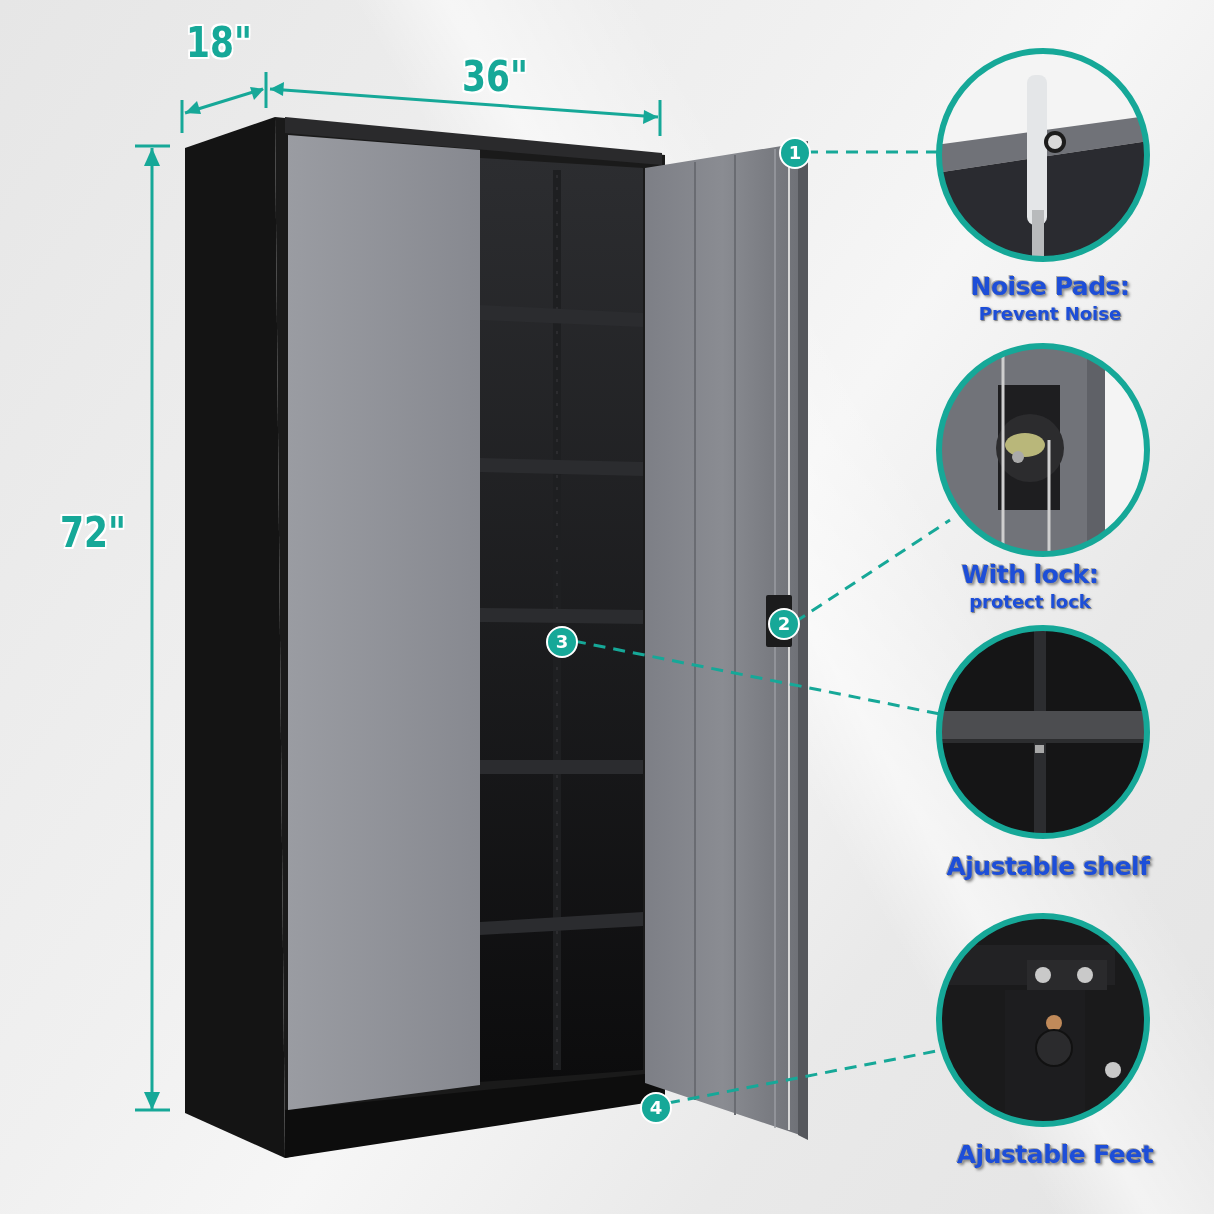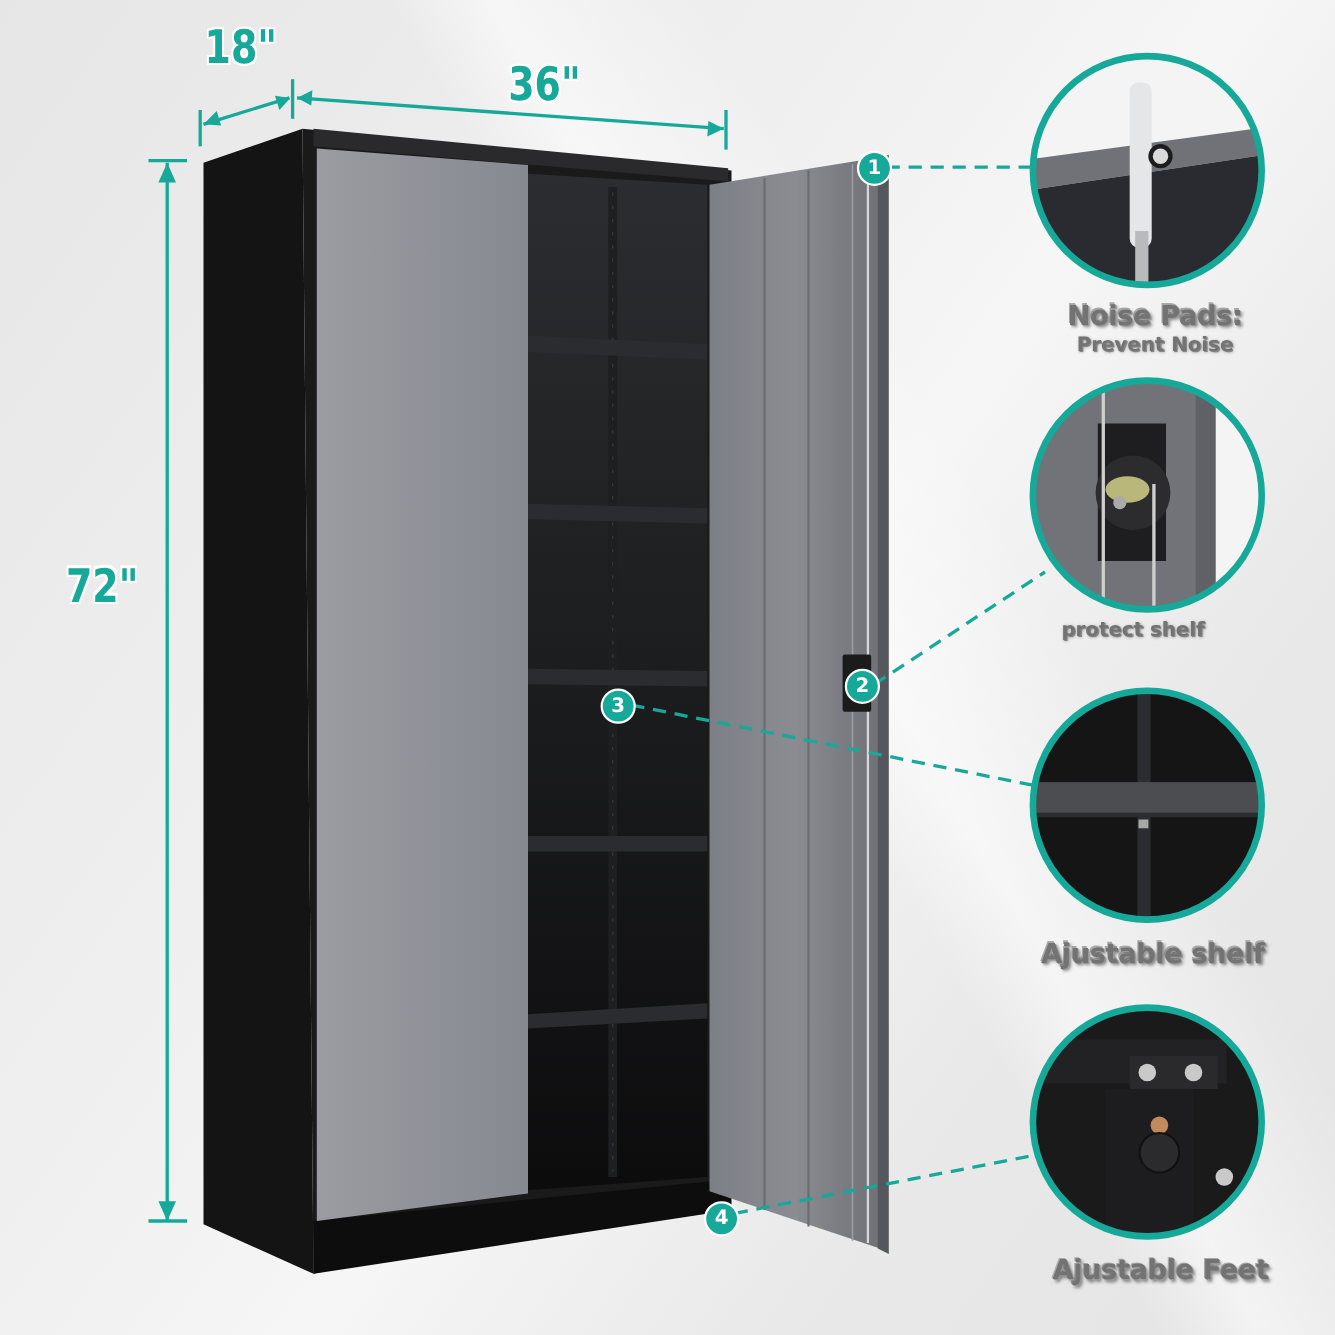--- a/index.html
+++ b/index.html
@@ -3,21 +3,21 @@
 <meta charset="utf-8">
 <style>
   html,body{margin:0;padding:0;}
   body{width:1214px;height:1214px;overflow:hidden;background:#ececec;font-family:"DejaVu Sans",sans-serif;position:relative;}
   .bg{position:absolute;inset:0;background:
       linear-gradient(125deg,#e6e6e6 0%,#f0f0f0 40%,#f6f6f6 55%,#e9e9e9 75%,#e4e4e4 100%);}
   .bg:after{content:"";position:absolute;inset:0;background:linear-gradient(60deg,transparent 55%,rgba(255,255,255,0.55) 60%,transparent 70%);}
   svg.scene{position:absolute;left:0;top:0;}
   .dim{position:absolute;color:#16a898;font-family:"DejaVu Sans",sans-serif;font-weight:bold;font-size:42px;
        text-shadow:0 0 3px #fff,0 0 3px #fff,2px 2px 0 #fff,-2px -2px 0 #fff,2px -2px 0 #fff,-2px 2px 0 #fff;transform:scaleX(0.82);transform-origin:left center;}
-  .feat{position:absolute;text-align:center;color:#737373;font-family:"DejaVu Sans",sans-serif;font-weight:bold;
+  .feat{position:absolute;text-align:center;color:#1d4ed8;font-family:"DejaVu Sans",sans-serif;font-weight:bold;
         text-shadow:1px 1px 0 #999,2px 2px 3px rgba(0,0,0,0.45),-1px -1px 0 #aaa;}
   .feat .t{font-size:25px;display:block;letter-spacing:-0.5px;}
   .feat .s{font-size:18px;font-weight:bold;display:block;margin-top:2px;text-shadow:1px 1px 0 #888,1px 1px 3px rgba(0,0,0,0.4);}
   .badge{position:absolute;width:28px;height:28px;border-radius:50%;background:#16a898;border:2px solid #fff;color:#fff;
          font-weight:bold;font-size:18px;text-align:center;line-height:28px;font-family:"DejaVu Sans",sans-serif;}
 </style>
 </head>
 <body>
 
 <div class="bg"></div>
@@ -173,20 +173,21 @@
 <div class="badge" style="left:779px;top:137px;">1</div>
 <div class="badge" style="left:768px;top:608px;">2</div>
 <div class="badge" style="left:546px;top:626px;">3</div>
 <div class="badge" style="left:640px;top:1092px;">4</div>
 
 <div class="feat" style="left:945px;top:272px;width:210px;">
   <span class="t">Noise Pads:</span>
   <span class="s">Prevent Noise</span>
 </div>
 <div class="feat" style="left:925px;top:560px;width:210px;">
-  <span class="s">protect shelf</span>
+  <span class="t">With lock:</span>
+  <span class="s">protect lock</span>
 </div>
 <div class="feat" style="left:918px;top:852px;width:260px;">
   <span class="t">Ajustable shelf</span>
 </div>
 <div class="feat" style="left:925px;top:1140px;width:260px;text-align:center;">
   <span class="t">Ajustable Feet</span>
 </div>
 
 </body></html>

